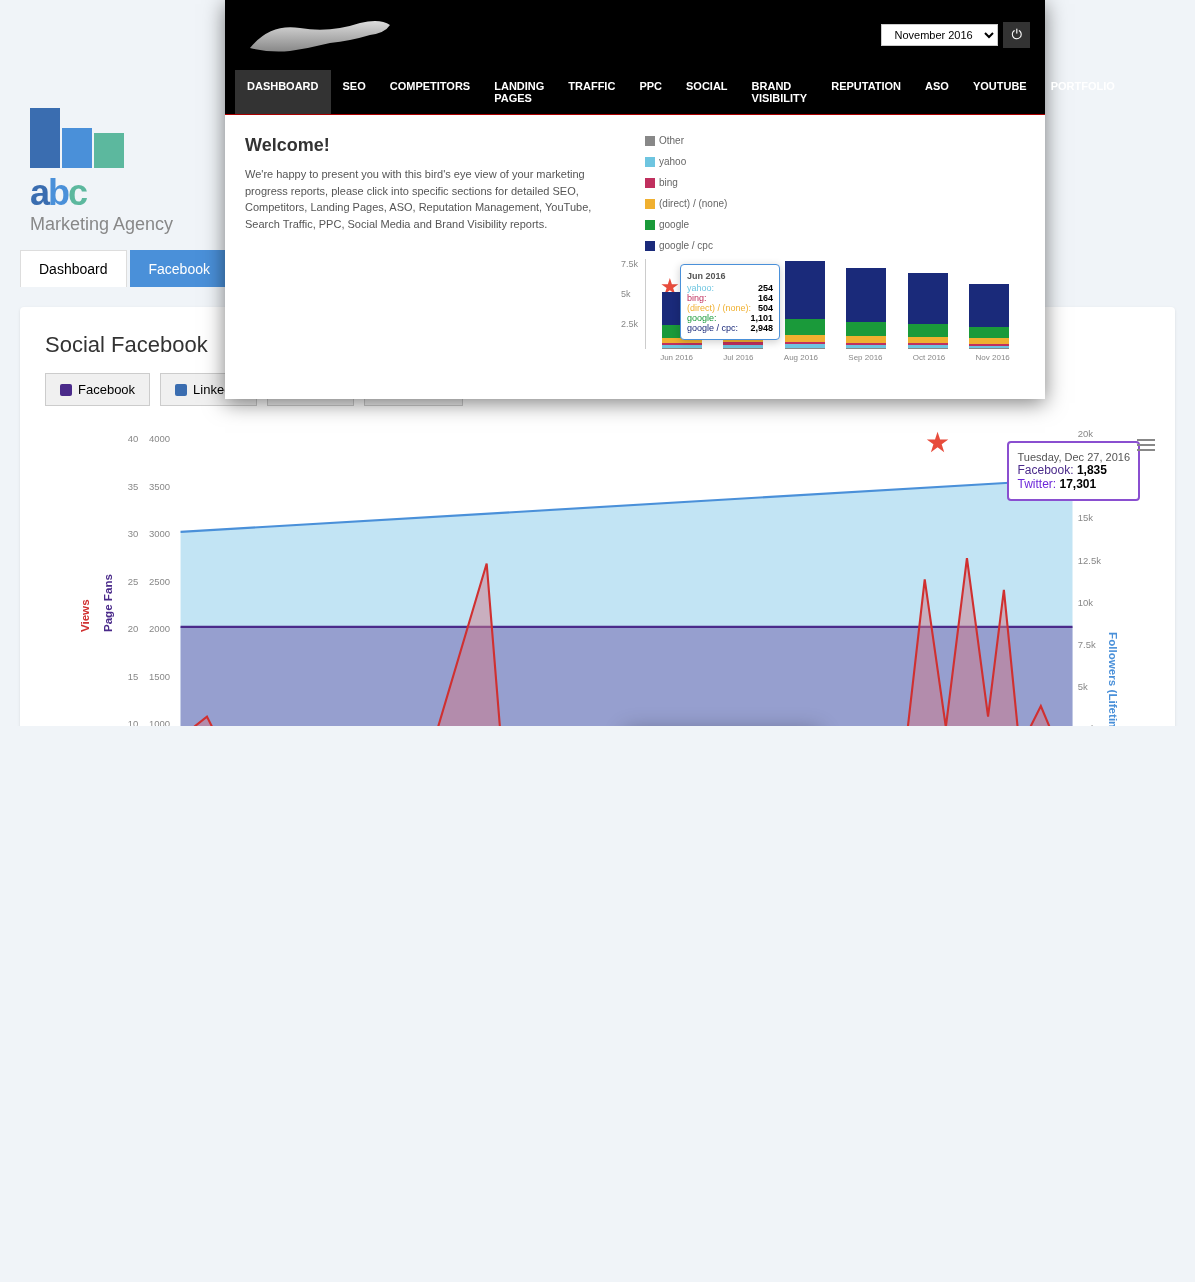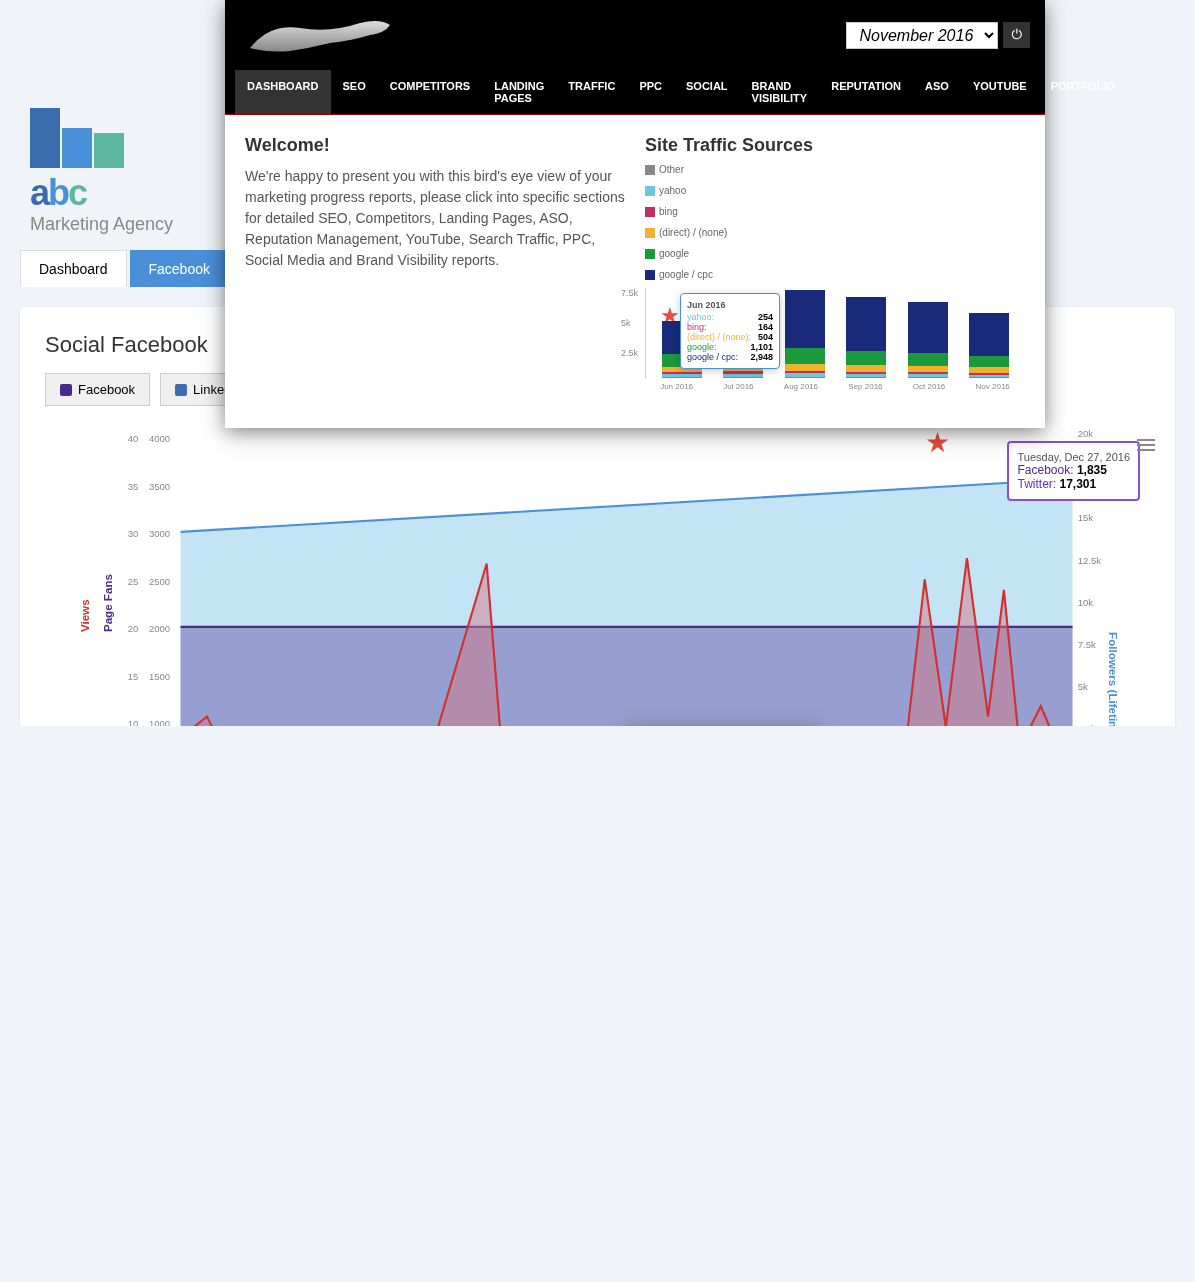--- a/index.html
+++ b/index.html
@@ -3,29 +3,29 @@
 <meta charset="utf-8">
 <style>
 * { box-sizing: border-box; margin: 0; padding: 0; }
 body { font-family: -apple-system, "Segoe UI", Arial, sans-serif; background: #f0f4f8; width: 1195px; position: relative; }
 
 
 .dark-panel { position: absolute; top: 0; left: 225px; width: 820px; background: #000; box-shadow: 0 4px 20px rgba(0,0,0,0.5); z-index: 10; }
 .dark-header { background: #000; padding: 10px 15px; display: flex; justify-content: space-between; align-items: center; }
 .jaguar-logo { width: 160px; height: 50px; display: flex; align-items: center; justify-content: center; }
 .date-select-wrap { display: flex; gap: 5px; align-items: center; }
-.date-select { background: #fff; border: 1px solid #ccc; padding: 3px 8px; font-size: 16px; font-style: italic; }
+.date-select { background: #fff; border: 1px solid #ccc; padding: 3px 8px; font-size: 11px; }
 .power-btn { background: #333; color: #fff; border: none; padding: 5px 8px; cursor: pointer; }
 .dark-nav { background: #000; border-bottom: 1px solid #a00; display: flex; padding: 0 10px; }
 .dark-nav-item { color: #fff; font-size: 11px; font-weight: bold; padding: 10px 12px; cursor: pointer; }
 .dark-nav-item.active { background: #333; }
 .dark-content { background: #fff; padding: 20px; display: flex; gap: 20px; }
 .welcome-block { flex: 1; }
 .welcome-block h2 { font-size: 18px; margin-bottom: 10px; color: #333; }
-.welcome-block p { font-size: 14px; color: #555; line-height: 1.5; }
+.welcome-block p { font-size: 11px; color: #555; line-height: 1.5; }
 .traffic-block { flex: 1; }
 .traffic-block h2 { font-size: 18px; margin-bottom: 8px; color: #333; }
 .traffic-legend { display: flex; flex-wrap: wrap; gap: 10px; font-size: 10px; margin-bottom: 8px; justify-content: center; flex-direction: column; }
 .leg-item { display: flex; align-items: center; gap: 4px; color: #666; }
 .leg-sw { width: 10px; height: 10px; }
 .traffic-chart { position: relative; height: 120px; }
 .traffic-bars { display: flex; justify-content: space-around; align-items: flex-end; height: 90px; border-left: 1px solid #ccc; padding: 0 5px; position: relative; }
 .ytick { position: absolute; left: -25px; font-size: 9px; color: #888; }
 .tbar-col { width: 40px; display: flex; flex-direction: column; justify-content: flex-end; }
 .tbar-seg { width: 100%; }
@@ -136,21 +136,20 @@
       <div class="dark-nav-item">ASO</div>
       <div class="dark-nav-item">YOUTUBE</div>
       <div class="dark-nav-item">PORTFOLIO</div>
     </div>
   <div class="dark-content">
     <div class="welcome-block">
       <h2>Welcome!</h2>
       <p>We're happy to present you with this bird's eye view of your marketing progress reports, please click into specific sections for detailed SEO, Competitors, Landing Pages, ASO, Reputation Management, YouTube, Search Traffic, PPC, Social Media and Brand Visibility reports.</p>
     </div>
     <div class="traffic-block">
-      <h2>Site Traffic Sources</h2>
       <div class="traffic-legend" id="traffic-legend">
           <span class="leg-item"><span class="leg-sw" style="background:#888"></span>Other</span>
           <span class="leg-item"><span class="leg-sw" style="background:#6ec5e0"></span>yahoo</span>
           <span class="leg-item"><span class="leg-sw" style="background:#c0305e"></span>bing</span>
           <span class="leg-item"><span class="leg-sw" style="background:#f0b030"></span>(direct) / (none)</span>
           <span class="leg-item"><span class="leg-sw" style="background:#1a9a3a"></span>google</span>
           <span class="leg-item"><span class="leg-sw" style="background:#1a2a7a"></span>google / cpc</span>
         </div>
       <div class="traffic-chart">
         <span class="star" style="left:15px;top:15px">★</span>

